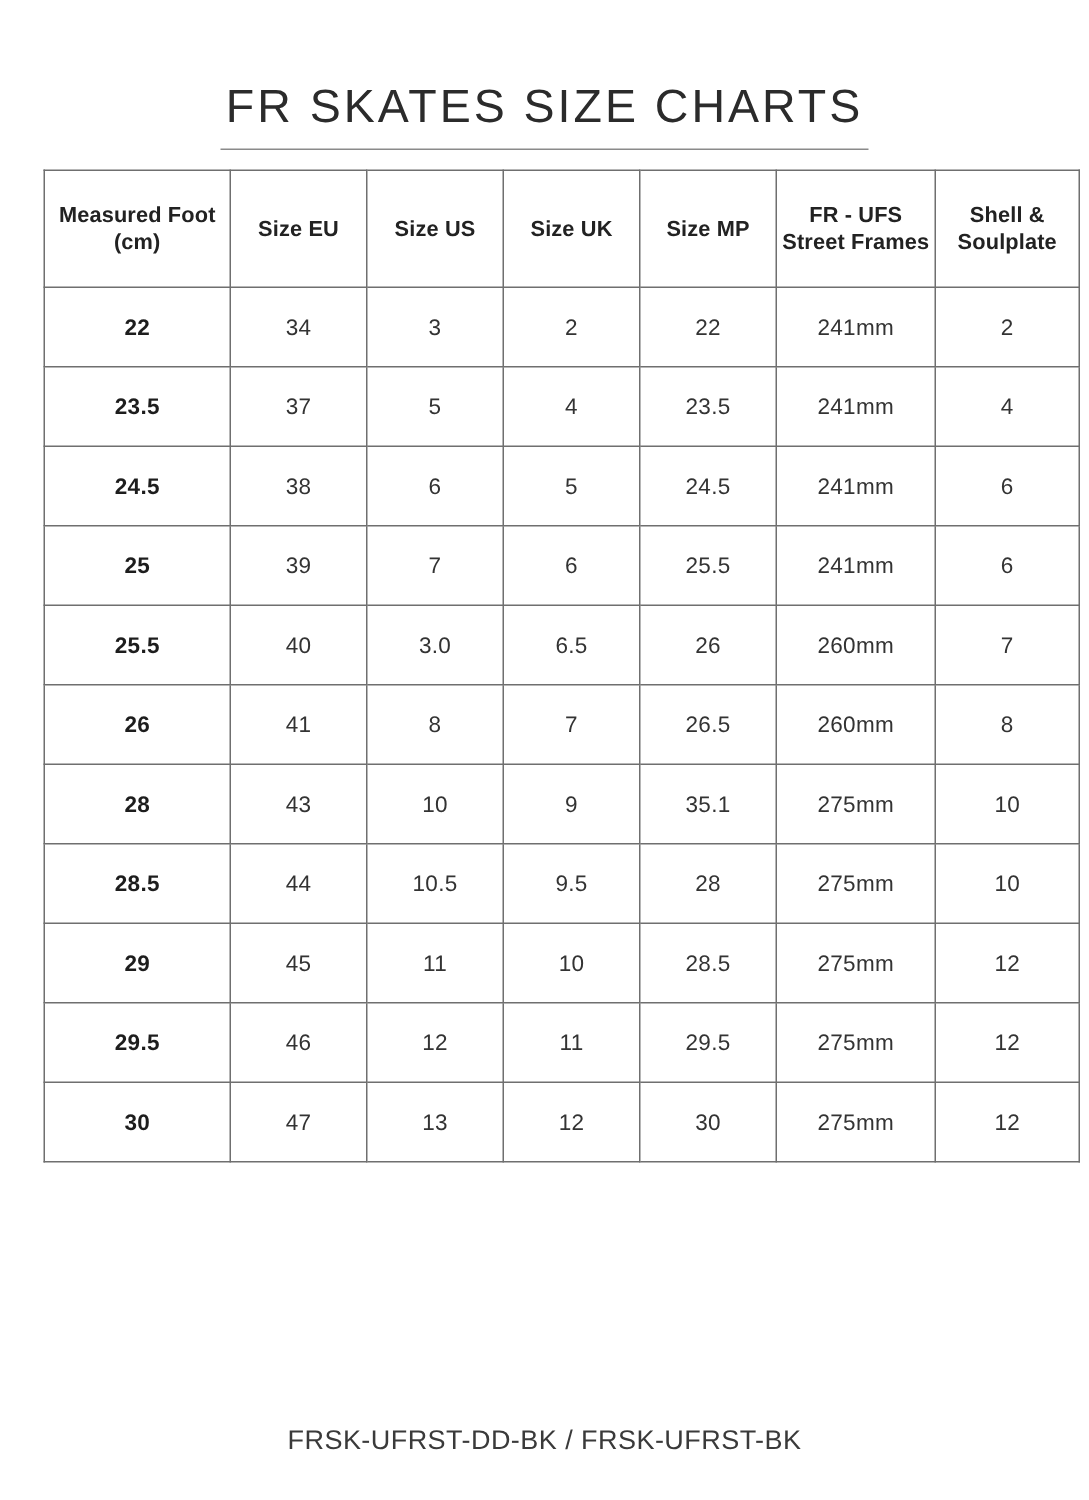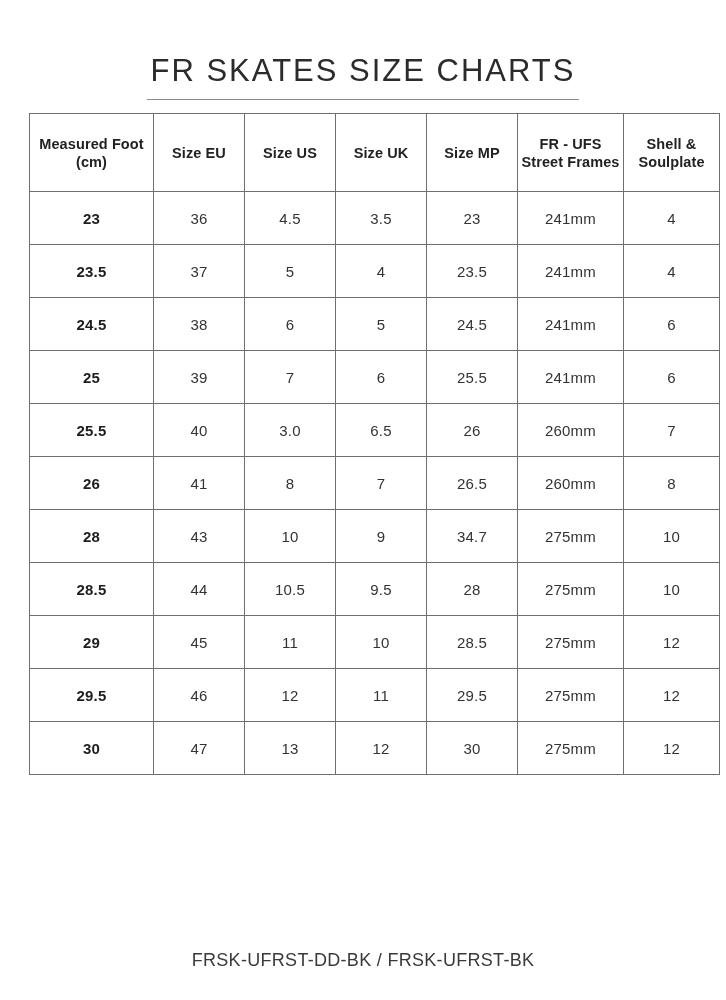--- a/index.html
+++ b/index.html
@@ -132,27 +132,27 @@
           <th>Size EU</th>
           <th>Size US</th>
           <th>Size UK</th>
           <th>Size MP</th>
           <th>FR - UFS Street Frames</th>
           <th>Shell &amp; Soulplate</th>
         </tr>
       </thead>
       <tbody id="table-body">
           <tr>
-            <td class="col-measured">23</td>
-            <td>36</td>
-            <td>4.5</td>
-            <td>3.5</td>
-            <td>23</td>
-            <td>241mm</td>
-            <td>4</td>
+            <td class="col-measured">22</td>
+            <td>34</td>
+            <td>3</td>
+            <td>2</td>
+            <td>22</td>
+            <td>241mm</td>
+            <td>2</td>
           </tr>
           <tr>
             <td class="col-measured">23.5</td>
             <td>37</td>
             <td>5</td>
             <td>4</td>
             <td>23.5</td>
             <td>241mm</td>
             <td>4</td>
           </tr>
@@ -190,21 +190,21 @@
             <td>7</td>
             <td>26.5</td>
             <td>260mm</td>
             <td>8</td>
           </tr>
           <tr>
             <td class="col-measured">28</td>
             <td>43</td>
             <td>10</td>
             <td>9</td>
-            <td>34.7</td>
+            <td>35.1</td>
             <td>275mm</td>
             <td>10</td>
           </tr>
           <tr>
             <td class="col-measured">28.5</td>
             <td>44</td>
             <td>10.5</td>
             <td>9.5</td>
             <td>28</td>
             <td>275mm</td>

